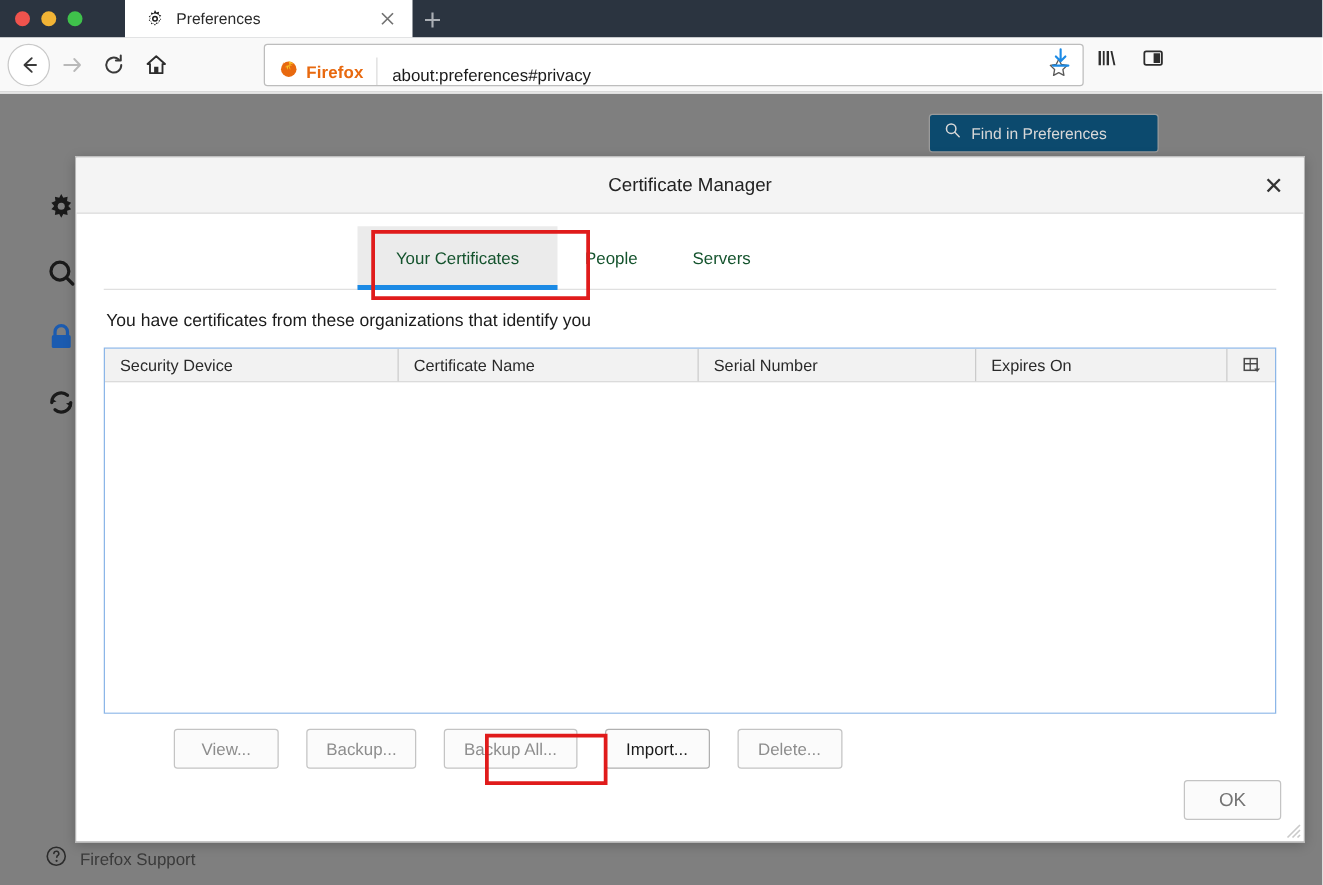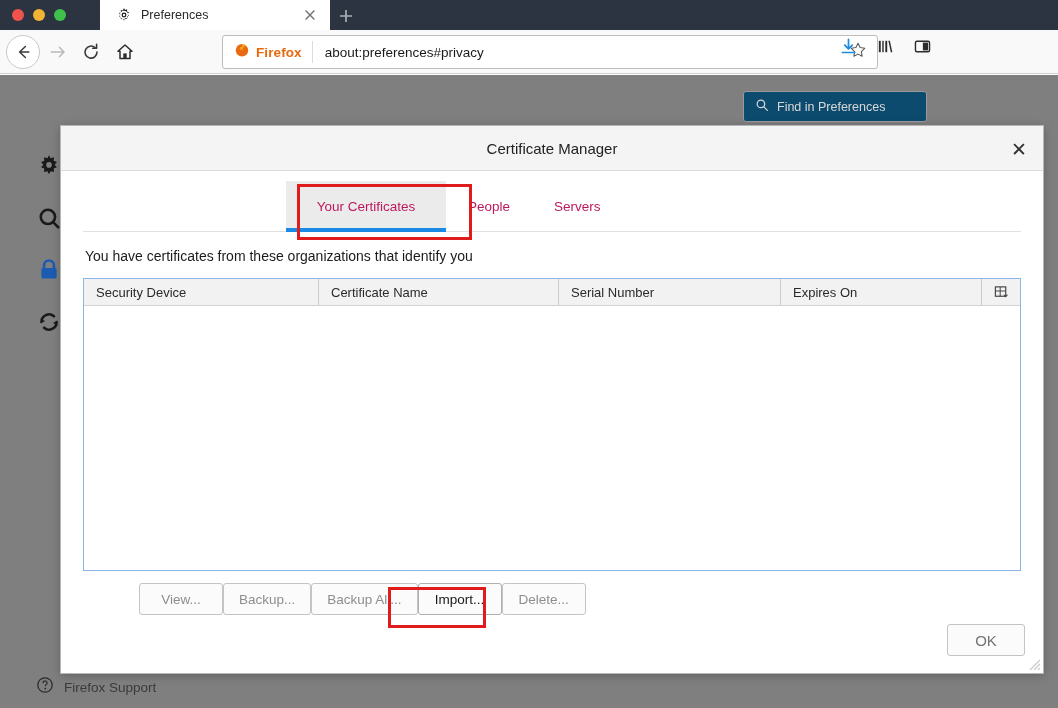--- a/index.html
+++ b/index.html
@@ -42,23 +42,23 @@
     position: absolute; left: 0; top: 30px; width: 1058px; height: 44px;
     background: #f9f9f9; border-bottom: 1px solid #cfcfcf;
     display: flex; align-items: center;
   }
   .navbtn {
     width: 34px; height: 34px; display: flex; align-items: center; justify-content: center;
     flex: none;
   }
   .navbtn.back { margin-left: 6px; border: 1px solid #c9c9c9; border-radius: 50%; background: #fff; }
   .urlbar {
-    position: absolute; left: 222px; top: 35px; width: 656px; height: 34px;
+    position: absolute; left: 211px; top: 35px; width: 656px; height: 34px;
     background: #ffffff; border: 1px solid #bdbdbd; border-radius: 3px;
-    display: flex; align-items: center;
+    display: flex; align-items: flex-end;
   }
   .identity { display: flex; align-items: center; padding: 0 10px 0 11px; gap: 6px; }
   .identity .ff-label { font-size: 13.5px; font-weight: bold; color: #e8690f; letter-spacing: .1px; }
   .identity-sep { width: 1px; height: 22px; background: #dcdcdc; }
   .url-text { font-size: 13.5px; color: #1a1a1a; padding-left: 12px; flex: 1; }
   .star { margin-right: 10px; opacity: .85; }
 
   .toolbar-right {
     position: absolute; right: 10px; top: 37px; display: flex; align-items: center; gap: 18px;
   }
@@ -102,21 +102,21 @@
 
   .tabs-row {
     position: relative; height: 51px; margin: 10px 22px 0 22px;
     border-bottom: 1px solid #e0e0e0;
     display: flex; align-items: stretch;
   }
   .tabs-row .spacer { width: 203px; flex: none; }
   .ctab {
     position: relative; height: 51px; padding: 0 22px;
     display: flex; align-items: center; justify-content: center;
-    font-size: 13.5px; color: #be185d; white-space: nowrap;
+    font-size: 13.5px; color: #14532d; white-space: nowrap;
   }
   .ctab.active { background: #ebebeb; min-width: 160px; }
   .ctab.active::after {
     content: ""; position: absolute; left: 0; right: 0; bottom: 0; height: 4px;
     background: #1b8ae5;
   }
 
   .desc {
     margin: 16px 0 0 24px; font-size: 14px; color: #1b1b1b;
   }
@@ -138,21 +138,21 @@
   .lb-col.c0 { width: 240px; }
   .lb-col.c1 { width: 235px; }
   .lb-col.c2 { width: 222px; }
   .lb-col.c3 { flex: 1; }
   .lb-picker {
     width: 38px; display: flex; align-items: center; justify-content: center;
   }
   .lb-body { flex: 1; background: #fff; }
 
   .btn-row {
-    margin: 12px 0 0 78px; display: flex; align-items: flex-start; gap: 0;
+    margin: 12px 0 0 78px; display: flex; align-items: flex-start; gap: 22px;
   }
   .btn {
     height: 32px; min-width: 84px; padding: 0 15px;
     background: #fbfbfb; border: 1px solid #c4c4c4; border-radius: 3px;
     display: flex; align-items: center; justify-content: center;
     font-size: 13.5px; color: #8d8d8d;
   }
   .btn.enabled { color: #1a1a1a; border-color: #b0b0b0; }
 
   .ok-row { position: absolute; right: 18px; bottom: 17px; }

